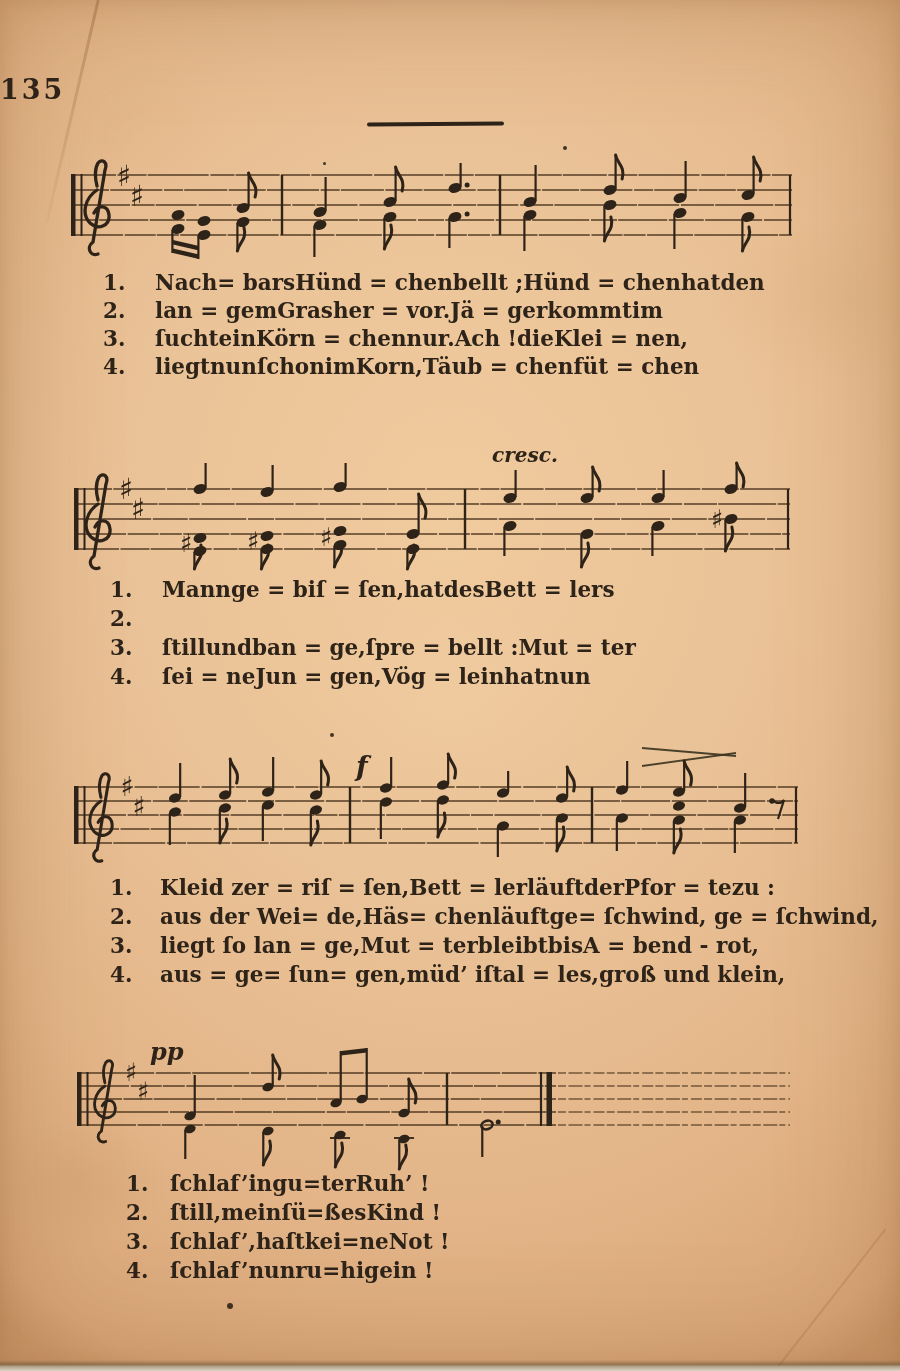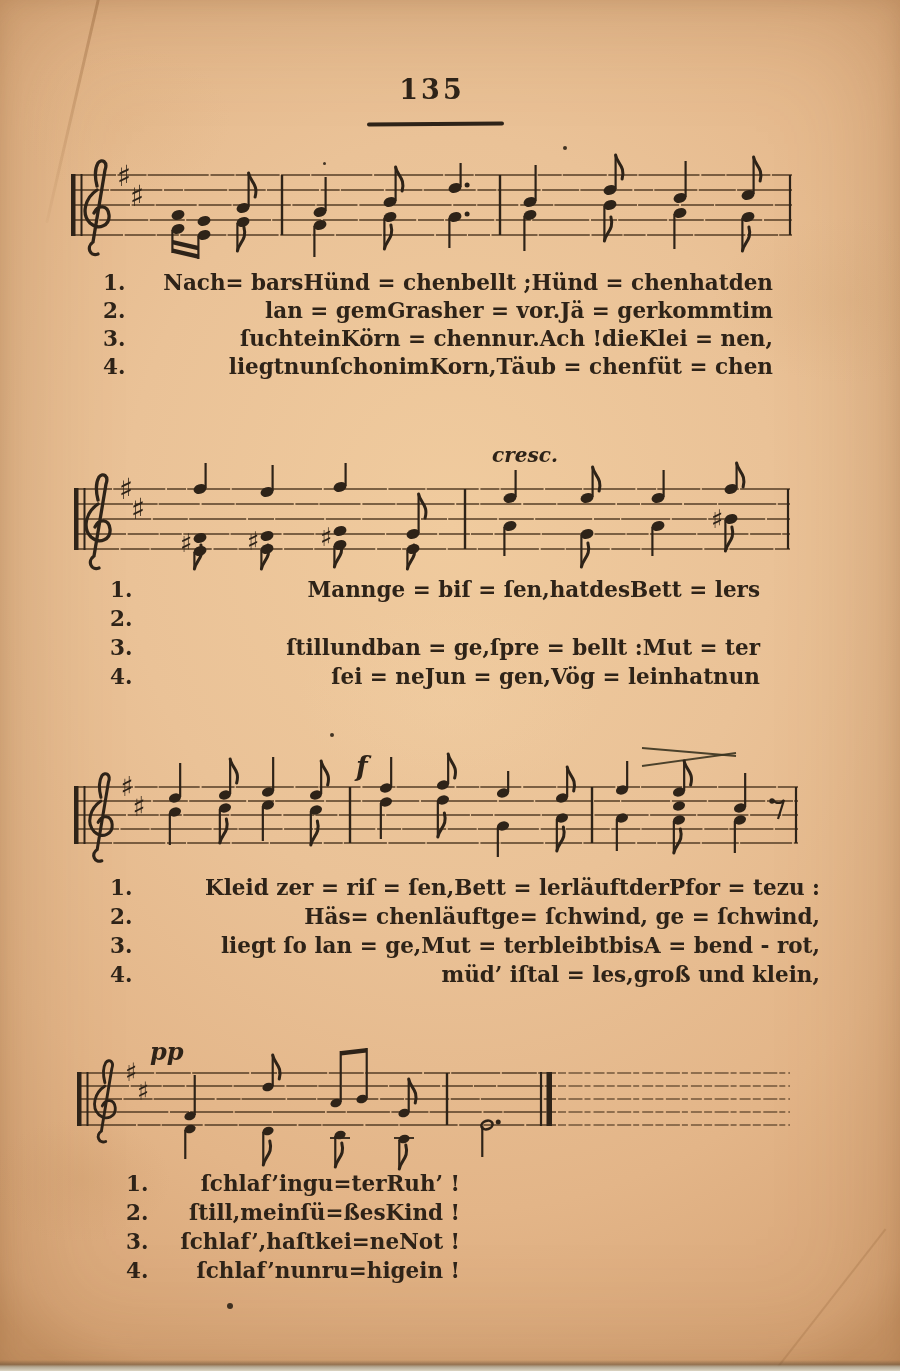--- a/index.html
+++ b/index.html
@@ -10,28 +10,28 @@
   .page::before{content:"";position:absolute;inset:0;pointer-events:none;background:
     radial-gradient(130px 90px at 80px 1180px, rgba(190,140,90,.18), transparent 70%),
     radial-gradient(200px 120px at 850px 300px, rgba(205,160,110,.20), transparent 70%),
     radial-gradient(160px 110px at 120px 120px, rgba(212,168,118,.17), transparent 70%),
     radial-gradient(220px 140px at 450px 700px, rgba(244,212,170,.25), transparent 70%);}
   .crease{position:absolute;top:-12px;left:72px;width:3px;height:238px;border-radius:2px;
     background:linear-gradient(180deg,rgba(146,98,55,.45),rgba(146,98,55,.05));transform:rotate(13deg);}
   .fold{position:absolute;right:-24px;bottom:62px;width:200px;height:2px;background:rgba(150,105,60,.28);transform:rotate(-52deg);}
   .bottom-edge{position:absolute;left:0;right:0;bottom:0;height:11px;
     background:linear-gradient(180deg,rgba(99,78,55,0) 0%,rgba(99,78,55,.5) 40%,#b3a690 62%,#dbd4c2 100%);}
-  .pagenum{position:absolute;top:74px;left:0;width:864px;text-align:center;
+  .pagenum{position:absolute;top:74px;left:0;width:864px;
     font-size:27px;font-weight:700;letter-spacing:3px;color:#2e2318;}
   .pagenum-rule{position:absolute;top:122px;left:367px;width:137px;height:3.5px;background:#2e2318;border-radius:2px;transform:rotate(-.4deg);}
   #music{position:absolute;top:0;left:0;pointer-events:none;}
   .lyrics-block{position:absolute;font-weight:700;color:#2e2318;}
   .lyr-row{display:flex;align-items:baseline;}
   .lyr-num{flex:none;white-space:pre;}
-  .lyr-words{flex:1;display:flex;justify-content:flex-end;}
+  .lyr-words{flex:1;display:flex;justify-content:flex-start;}
   .lyr-word{white-space:pre;}
   .speck{position:absolute;border-radius:50%;background:#241b10;opacity:.85;}
 </style>
 </head>
 <body>
 
 <div class="page">
   <div class="crease"></div>
   <div class="pagenum">135</div>
   <div class="pagenum-rule"></div>
@@ -454,38 +454,40 @@
             <span class="lyr-word">Bett = ler</span>
             <span class="lyr-word">läuft</span>
             <span class="lyr-word">der</span>
             <span class="lyr-word">Pfor = te</span>
             <span class="lyr-word">zu :</span>
           </span>
         </div>
         <div class="lyr-row" style="height: 29px;">
           <span class="lyr-num" style="width: 50px;">2.</span>
           <span class="lyr-words">
+            <span class="lyr-word">aus der Wei= de,</span>
             <span class="lyr-word">Häs= chen</span>
             <span class="lyr-word">läuft</span>
             <span class="lyr-word">ge= ſchwind, ge = ſchwind,</span>
           </span>
         </div>
         <div class="lyr-row" style="height: 29px;">
           <span class="lyr-num" style="width: 50px;">3.</span>
           <span class="lyr-words">
             <span class="lyr-word">liegt ſo lan = ge,</span>
             <span class="lyr-word">Mut = ter</span>
             <span class="lyr-word">bleibt</span>
             <span class="lyr-word">bis</span>
             <span class="lyr-word">A = bend - rot,</span>
           </span>
         </div>
         <div class="lyr-row" style="height: 29px;">
           <span class="lyr-num" style="width: 50px;">4.</span>
           <span class="lyr-words">
+            <span class="lyr-word">aus = ge= ſun= gen,</span>
             <span class="lyr-word">müd’ iſt</span>
             <span class="lyr-word">al = les,</span>
             <span class="lyr-word">groß und klein,</span>
           </span>
         </div>
       </div>
       <div class="lyrics-block" style="left: 126px; top: 1171px; width: 334px; font-size: 21.5px;">
         <div class="lyr-row" style="height: 29px;">
           <span class="lyr-num" style="width: 44px;">1.</span>
           <span class="lyr-words">

